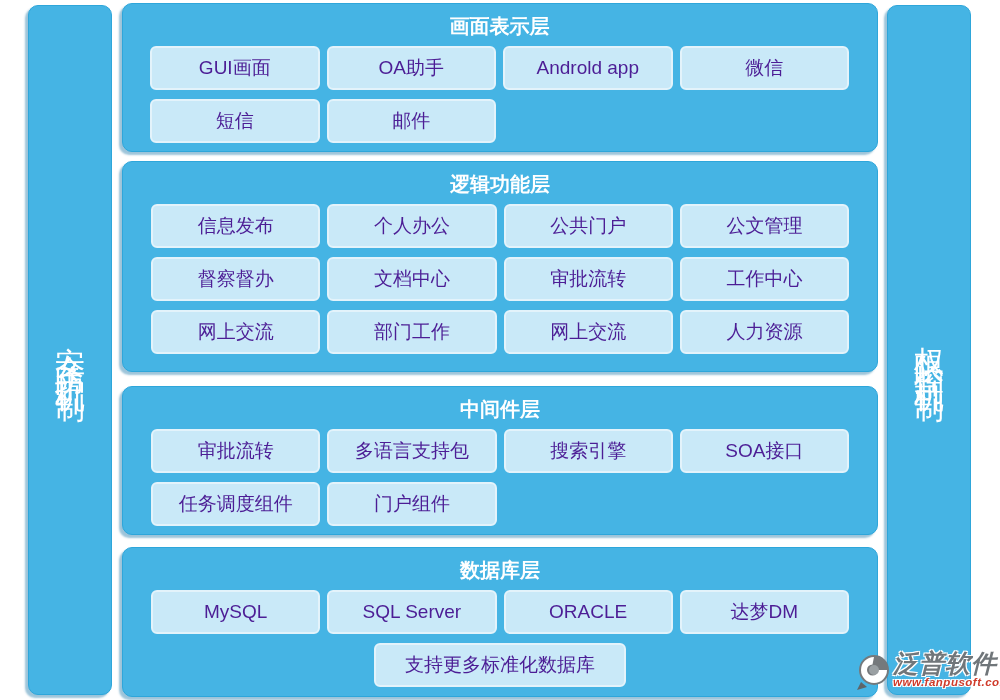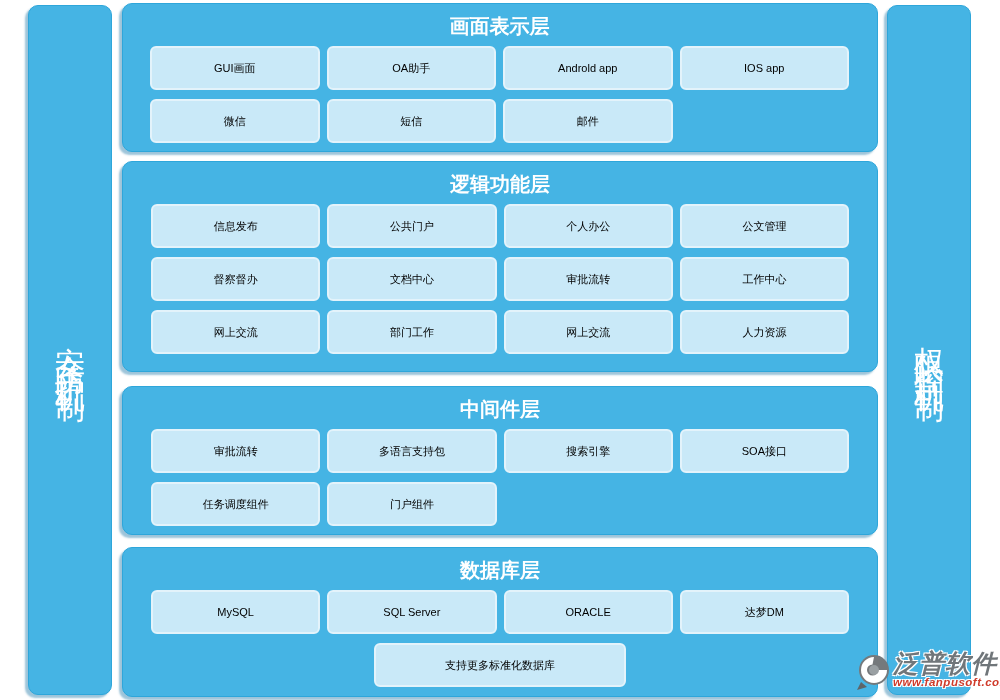--- a/index.html
+++ b/index.html
@@ -61,22 +61,22 @@
     display: grid;
     grid-template-columns: repeat(4, 1fr);
     gap: 9px 7px;
   }
   .box {
     height: 44px;
     background: #c9e9f8;
     border: 2px solid #e3f3fb;
     border-radius: 6px;
     display: flex; align-items: center; justify-content: center;
-    color: #000000;
-    font-size: 11px;
+    color: #4c1d95;
+    font-size: 19px;
     box-sizing: border-box;
     white-space: nowrap;
   }
   .box-wide {
     width: 252px;
     margin: 9px auto 0 auto;
   }
 
   
   .watermark {
@@ -114,33 +114,32 @@
   <div class="sidebar left">
     <div class="sidebar-label">安全防护机制</div>
   </div>
 
   <div class="panel panel-1">
     <div class="panel-title">画面表示层</div>
     <div class="box-grid">
       <div class="box">GUI画面</div>
       <div class="box">OA助手</div>
       <div class="box">Androld app</div>
-      <div class="box">IOS app</div>
       <div class="box">微信</div>
       <div class="box">短信</div>
       <div class="box">邮件</div>
     </div>
   </div>
 
   <div class="panel panel-2">
     <div class="panel-title">逻辑功能层</div>
     <div class="box-grid">
       <div class="box">信息发布</div>
+      <div class="box">个人办公</div>
       <div class="box">公共门户</div>
-      <div class="box">个人办公</div>
       <div class="box">公文管理</div>
       <div class="box">督察督办</div>
       <div class="box">文档中心</div>
       <div class="box">审批流转</div>
       <div class="box">工作中心</div>
       <div class="box">网上交流</div>
       <div class="box">部门工作</div>
       <div class="box">网上交流</div>
       <div class="box">人力资源</div>
     </div>

